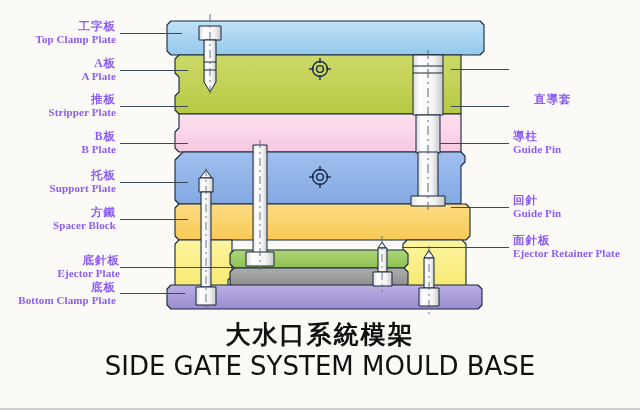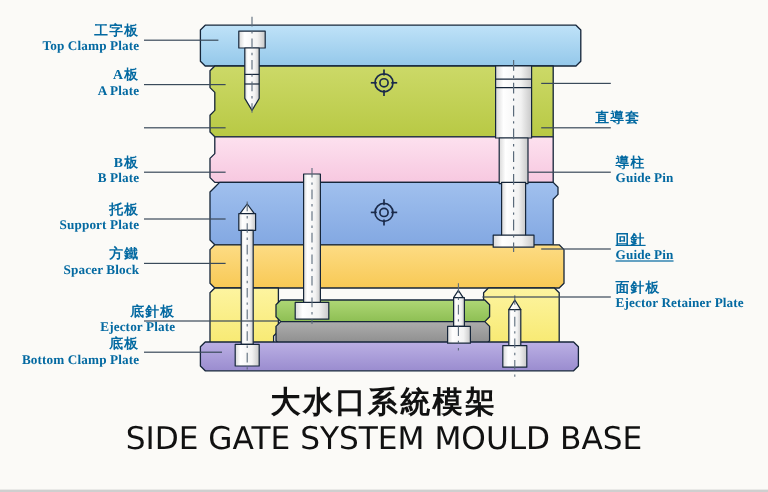--- a/index.html
+++ b/index.html
@@ -4,21 +4,21 @@
 <style>
   html,body{margin:0;padding:0;background:#fff;}
   body{
     width:640px;height:410px;overflow:hidden;position:relative;
     font-family:"Liberation Serif","DejaVu Serif",serif;
     background:#fbfaf7;
     border-bottom:2px solid #cfcfcf;
     box-sizing:border-box;
   }
   #stage{position:absolute;inset:0;}
-  .lbl{position:absolute;color:#0369a1;font-weight:bold;line-height:1.12;white-space:nowrap;}
+  .lbl{position:absolute;color:#8b5cf6;font-weight:bold;line-height:1.12;white-space:nowrap;}
   .lbl .cn{font-size:11.5px;letter-spacing:1px;display:block;}
   .lbl .en{font-size:11px;letter-spacing:0.1px;display:block;}
   .lbl.left{text-align:right;}
   .lbl.right{text-align:left;}
   .leader{position:absolute;height:0;border-top:1.1px solid #3a4a5a;}
   .title{position:absolute;left:0;width:640px;text-align:center;color:#111;}
   .title .t-cn{font-family:"DejaVu Sans","Liberation Sans",sans-serif;font-size:25px;font-weight:bold;letter-spacing:2px;}
   .title .t-en{font-family:"DejaVu Sans","Liberation Sans",sans-serif;font-size:26px;font-weight:normal;letter-spacing:0px;}
   svg{position:absolute;left:0;top:0;}
 </style>
@@ -181,49 +181,53 @@
   <div class="leader" style="left:402px;top:247px;width:107px;"></div>
 
   <div class="lbl left" style="right:524px;top:20px;">
     <span class="cn">工字板</span>
     <span class="en">Top Clamp Plate</span>
   </div>
   <div class="lbl left" style="right:524px;top:57px;">
     <span class="cn">A板</span>
     <span class="en">A Plate</span>
   </div>
+  <div class="lbl left" style="right:524px;top:93px;">
+    <span class="cn">推板</span>
+    <span class="en">Stripper Plate</span>
+  </div>
   <div class="lbl left" style="right:524px;top:130px;">
     <span class="cn">B板</span>
     <span class="en">B Plate</span>
   </div>
   <div class="lbl left" style="right:524px;top:169px;">
     <span class="cn">托板</span>
     <span class="en">Support Plate</span>
   </div>
   <div class="lbl left" style="right:524px;top:206px;">
     <span class="cn">方鐵</span>
     <span class="en">Spacer Block</span>
   </div>
-  <div class="lbl left" style="right:494px;top:254px;">
+  <div class="lbl left" style="right:520px;top:254px;">
     <span class="cn">底針板</span>
     <span class="en">Ejector Plate</span>
   </div>
   <div class="lbl left" style="right:524px;top:281px;">
     <span class="cn">底板</span>
     <span class="en">Bottom Clamp Plate</span>
   </div>
 
-  <div class="lbl right" style="left:496px;top:93px;">
+  <div class="lbl right" style="left:534px;top:93px;">
     <span class="cn">直導套</span>
   </div>
   <div class="lbl right" style="left:513px;top:130px;">
     <span class="cn">導柱</span>
     <span class="en">Guide Pin</span>
   </div>
-  <div class="lbl right" style="left:513px;top:194px;text-decoration:underline;">
+  <div class="lbl right" style="left:513px;top:194px;">
     <span class="cn">回針</span>
     <span class="en">Guide Pin</span>
   </div>
   <div class="lbl right" style="left:513px;top:234px;">
     <span class="cn">面針板</span>
     <span class="en">Ejector Retainer Plate</span>
   </div>
 
   <div class="title" style="top:318px;">
     <div class="t-cn">大水口系統模架</div>

